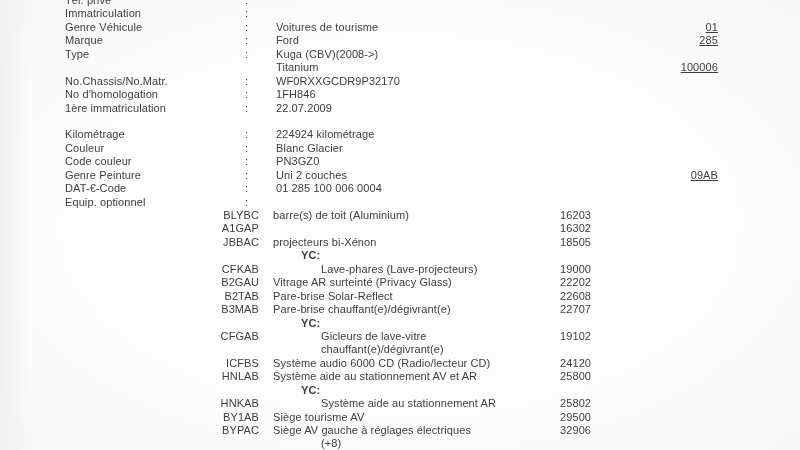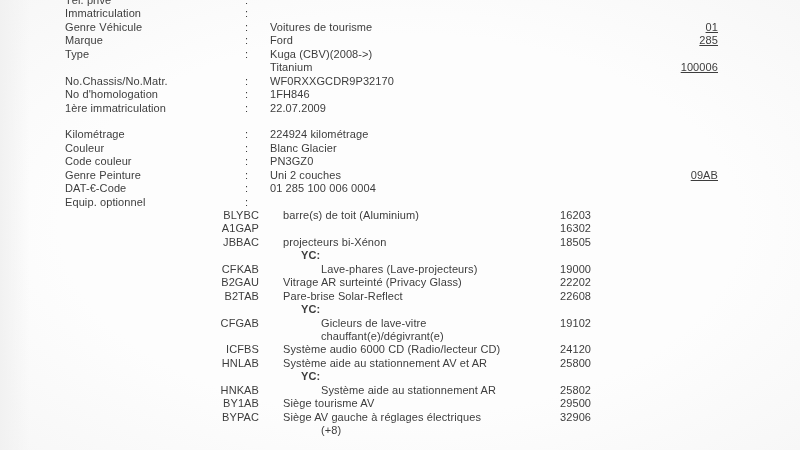--- a/index.html
+++ b/index.html
@@ -42,24 +42,24 @@
     width: 800px;
   }
   .row {
     position: relative;
     height: 13.45px;
     line-height: 13.45px;
     white-space: nowrap;
   }
   .f-label    { position: absolute; left: 65px; }
   .f-colon    { position: absolute; left: 245px; }
-  .f-value    { position: absolute; left: 270px; text-align: center; }
+  .f-value    { position: absolute; left: 276px; text-align: center; }
   .f-right    { position: absolute; left: 560px; width: 158px; text-align: right; text-decoration: underline; }
   .e-code     { position: absolute; left: 170px; width: 89px; text-align: right; }
-  .e-desc     { position: absolute; left: 283px; }
+  .e-desc     { position: absolute; left: 273px; }
   .e-desc.ind-1 { left: 293px; padding-left: 28px; }
   .e-desc.ind-2 { left: 301px; font-weight: bold; }
   .e-price    { position: absolute; left: 560px; width: 153px; text-align: left; }
 </style>
 </head>
 <body>
 
 <div class="page">
   <div class="fields-block" id="fields-block">
       <div class="row">
@@ -188,20 +188,25 @@
         <span class="e-code">B2GAU</span>
         <span class="e-desc ind-0">Vitrage AR surteinté (Privacy Glass)</span>
         <span class="e-price">22202</span>
       </div>
       <div class="row">
         <span class="e-code">B2TAB</span>
         <span class="e-desc ind-0">Pare-brise Solar-Reflect</span>
         <span class="e-price">22608</span>
       </div>
       <div class="row">
+        <span class="e-code">B3MAB</span>
+        <span class="e-desc ind-0">Pare-brise chauffant(e)/dégivrant(e)</span>
+        <span class="e-price">22707</span>
+      </div>
+      <div class="row">
         <span class="e-code"></span>
         <span class="e-desc ind-2">YC:</span>
         <span class="e-price"></span>
       </div>
       <div class="row">
         <span class="e-code">CFGAB</span>
         <span class="e-desc ind-1">Gicleurs de lave-vitre</span>
         <span class="e-price">19102</span>
       </div>
       <div class="row">

